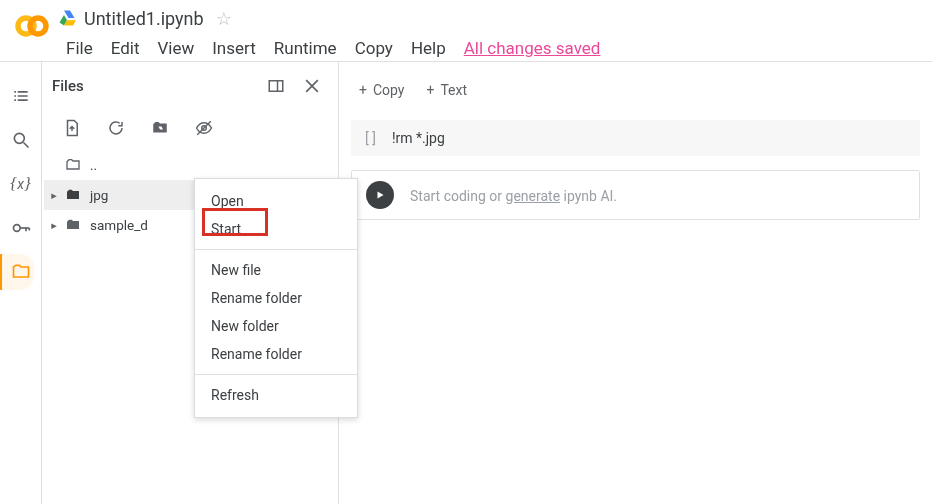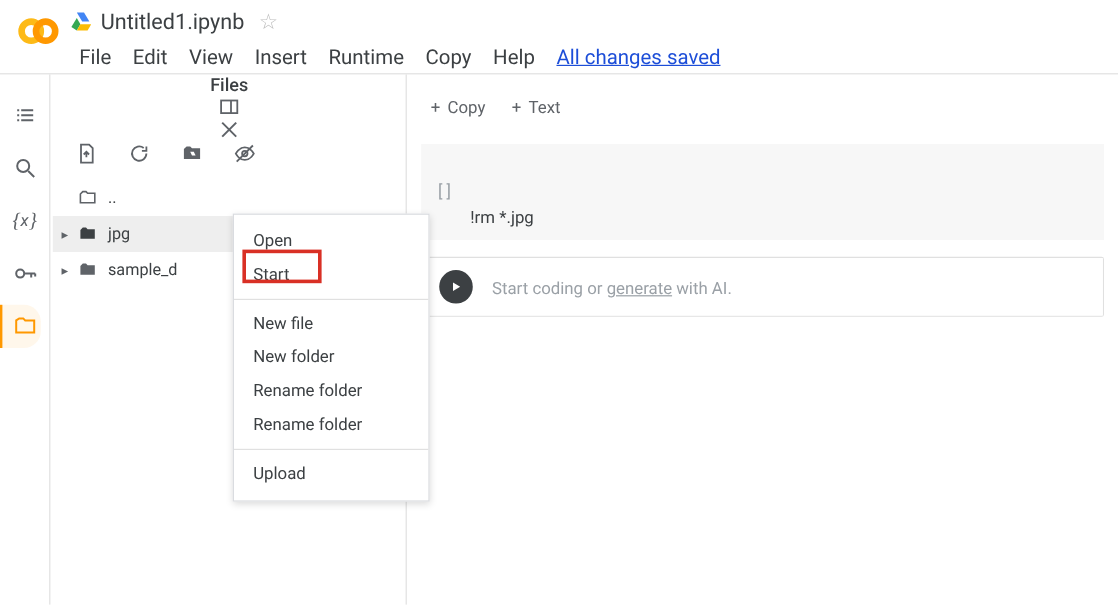--- a/index.html
+++ b/index.html
@@ -6,50 +6,50 @@
     body { width:932px; height:504px; background:#fff; overflow:hidden; font-size:14px; color:#3c4043; }
     .header { display:flex; align-items:flex-start; padding:6px 0 0; border-bottom:1px solid #e0e0e0; height:62px; }
     .logo { width:36px; height:36px; margin:2px 8px 0 14px; flex-shrink:0; }
     .hdr-col { flex:1; }
     .title-row { display:flex; align-items:center; gap:8px; height:24px; }
     .drive-icon { width:18px; height:18px; }
     .title { font-size:18px; color:#3c4043; }
     .star { color:#bdbdbd; font-size:18px; margin-left:4px; }
     .menu-bar { display:flex; gap:2px; padding-top:4px; font-size:17px; color:#3c4043; }
     .menu-item { padding:4px 8px; cursor:pointer; }
-    .changes { color:#1d4ed8; text-decoration:underline; }
+    .changes { color:#ec4899; text-decoration:underline; }
     .main { display:flex; height:calc(504px - 62px); }
     .rail { width:42px; display:flex; flex-direction:column; align-items:center; gap:20px; padding-top:22px; border-right:1px solid #e0e0e0; }
     .rail-item { width:24px; height:24px; display:flex; align-items:center; justify-content:center; color:#5f6368; cursor:pointer; }
     .rail-item.active { color:#ff9800; position:relative; }
     .rail-item.active::after { content:""; position:absolute; left:-9px; top:-6px; height:36px; width:2px; background:#ff9800; }
     .rail-item.active::before { content:""; position:absolute; left:-9px; top:-6px; height:36px; width:34px; border-radius:0 14px 14px 0; background:rgba(255,152,0,.08); z-index:-1; }
     .panel { width:297px; border-right:1px solid #e0e0e0; position:relative; }
-    .panel-hdr { display:flex; align-items:center; height:48px; padding:0 8px 0 10px;flex-direction:column; }
+    .panel-hdr { display:flex; align-items:center; height:48px; padding:0 8px 0 10px; }
     .panel-title { font-size:15px; font-weight:500; flex:1; }
     .panel-btn { width:36px; height:36px; display:flex; align-items:center; justify-content:center; color:#5f6368; cursor:pointer; }
     .toolbar { display:flex; gap:20px; padding:6px 0 10px 18px; align-items:center; color:#5f6368; }
     .tool-btn { width:24px; height:24px; display:flex; align-items:center; justify-content:center; cursor:pointer; }
     .tree { padding-left:2px; }
     .tree-row { display:flex; align-items:center; height:30px; font-size:13.5px; color:#3c4043; }
     .tree-row.sel { background:#eeeeee; }
     .caret { width:20px; text-align:center; color:#5f6368; font-size:11px; }
     .folder-icon { color:#5f6368; margin-right:8px; }
     .folder-icon.dark { color:#3c4043; }
     .context-menu { position:absolute; left:152px; top:116px; width:164px; background:#fff; border:1px solid #dadce0; box-shadow:0 2px 6px rgba(0,0,0,.15); padding:8px 0; z-index:50; font-size:14px; }
     .ctx-item { padding:6px 16px; cursor:pointer; color:#3c4043; }
     .ctx-sep { border-top:1px solid #e0e0e0; margin:6px 0; }
     .highlight { position:absolute; left:160px; top:146px; width:66px; height:28px; border:3px solid #d93025; z-index:60; pointer-events:none; }
     .editor { flex:1; padding:10px 12px; }
     .ed-toolbar { display:flex; gap:6px; align-items:center; height:36px; }
     .ed-btn { display:flex; align-items:center; gap:6px; font-size:14px; color:#5f6368; padding:4px 8px; cursor:pointer; }
     .cell { margin-top:12px; }
     .cell-body { display:flex; align-items:center; background:#f7f7f7; padding:10px 14px; font-family:"Roboto Mono",Menlo,monospace; font-size:14px; gap:16px; }
     .bracket { color:#9aa0a6; white-space:pre; }
-    .code { color:#3c4043;margin-top:44px; }
+    .code { color:#3c4043; }
     .cell2 { margin-top:14px; border:1px solid #e0e0e0; border-radius:2px; background:#fff; }
     .cell2 .cell-body { background:#fff; padding:10px 14px; }
     .play { width:28px; height:28px; border-radius:50%; background:#3c4043; display:flex; align-items:center; justify-content:center; flex-shrink:0; }
     .placeholder { color:#9aa0a6; font-family:"Roboto Mono",Menlo,monospace; font-size:14px; }
     .placeholder u { text-decoration:underline; text-decoration-color:#9aa0a6;margin-top:12px; }
     svg { display:block; }
   </style>
 </head>
 <body>
 
@@ -187,25 +187,25 @@
           </span>
         <span>sample_d</span>
       </div>
     </div>
 
     <div class="context-menu">
       <div class="ctx-item">Open</div>
       <div class="ctx-item">Start</div>
       <div class="ctx-sep"></div>
       <div class="ctx-item">New file</div>
+      <div class="ctx-item">Rename folder</div>
       <div class="ctx-item">New folder</div>
       <div class="ctx-item">Rename folder</div>
-      <div class="ctx-item">Rename folder</div>
       <div class="ctx-sep"></div>
-      <div class="ctx-item">Upload</div>
+      <div class="ctx-item">Refresh</div>
     </div>
     <div class="highlight"></div>
   </div>
 
   <div class="editor">
     <div class="ed-toolbar">
       <div class="ed-btn">
           <span>+</span>
           <span>Copy</span>
         </div>
@@ -222,17 +222,17 @@
       </div>
     </div>
 
     <div class="cell2">
       <div class="cell-body">
         <span class="play">
             <svg width="12" height="12" viewBox="0 0 24 24" fill="#fff">
               <path d="M7 5v14l12-7z"></path>
             </svg>
           </span>
-        <span class="placeholder"><span>Start coding or </span><u>generate</u><span> with AI.</span></span>
+        <span class="placeholder"><span>Start coding or </span><u>generate</u><span> ipynb AI.</span></span>
       </div>
     </div>
   </div>
 </div>
 
 </body></html>

